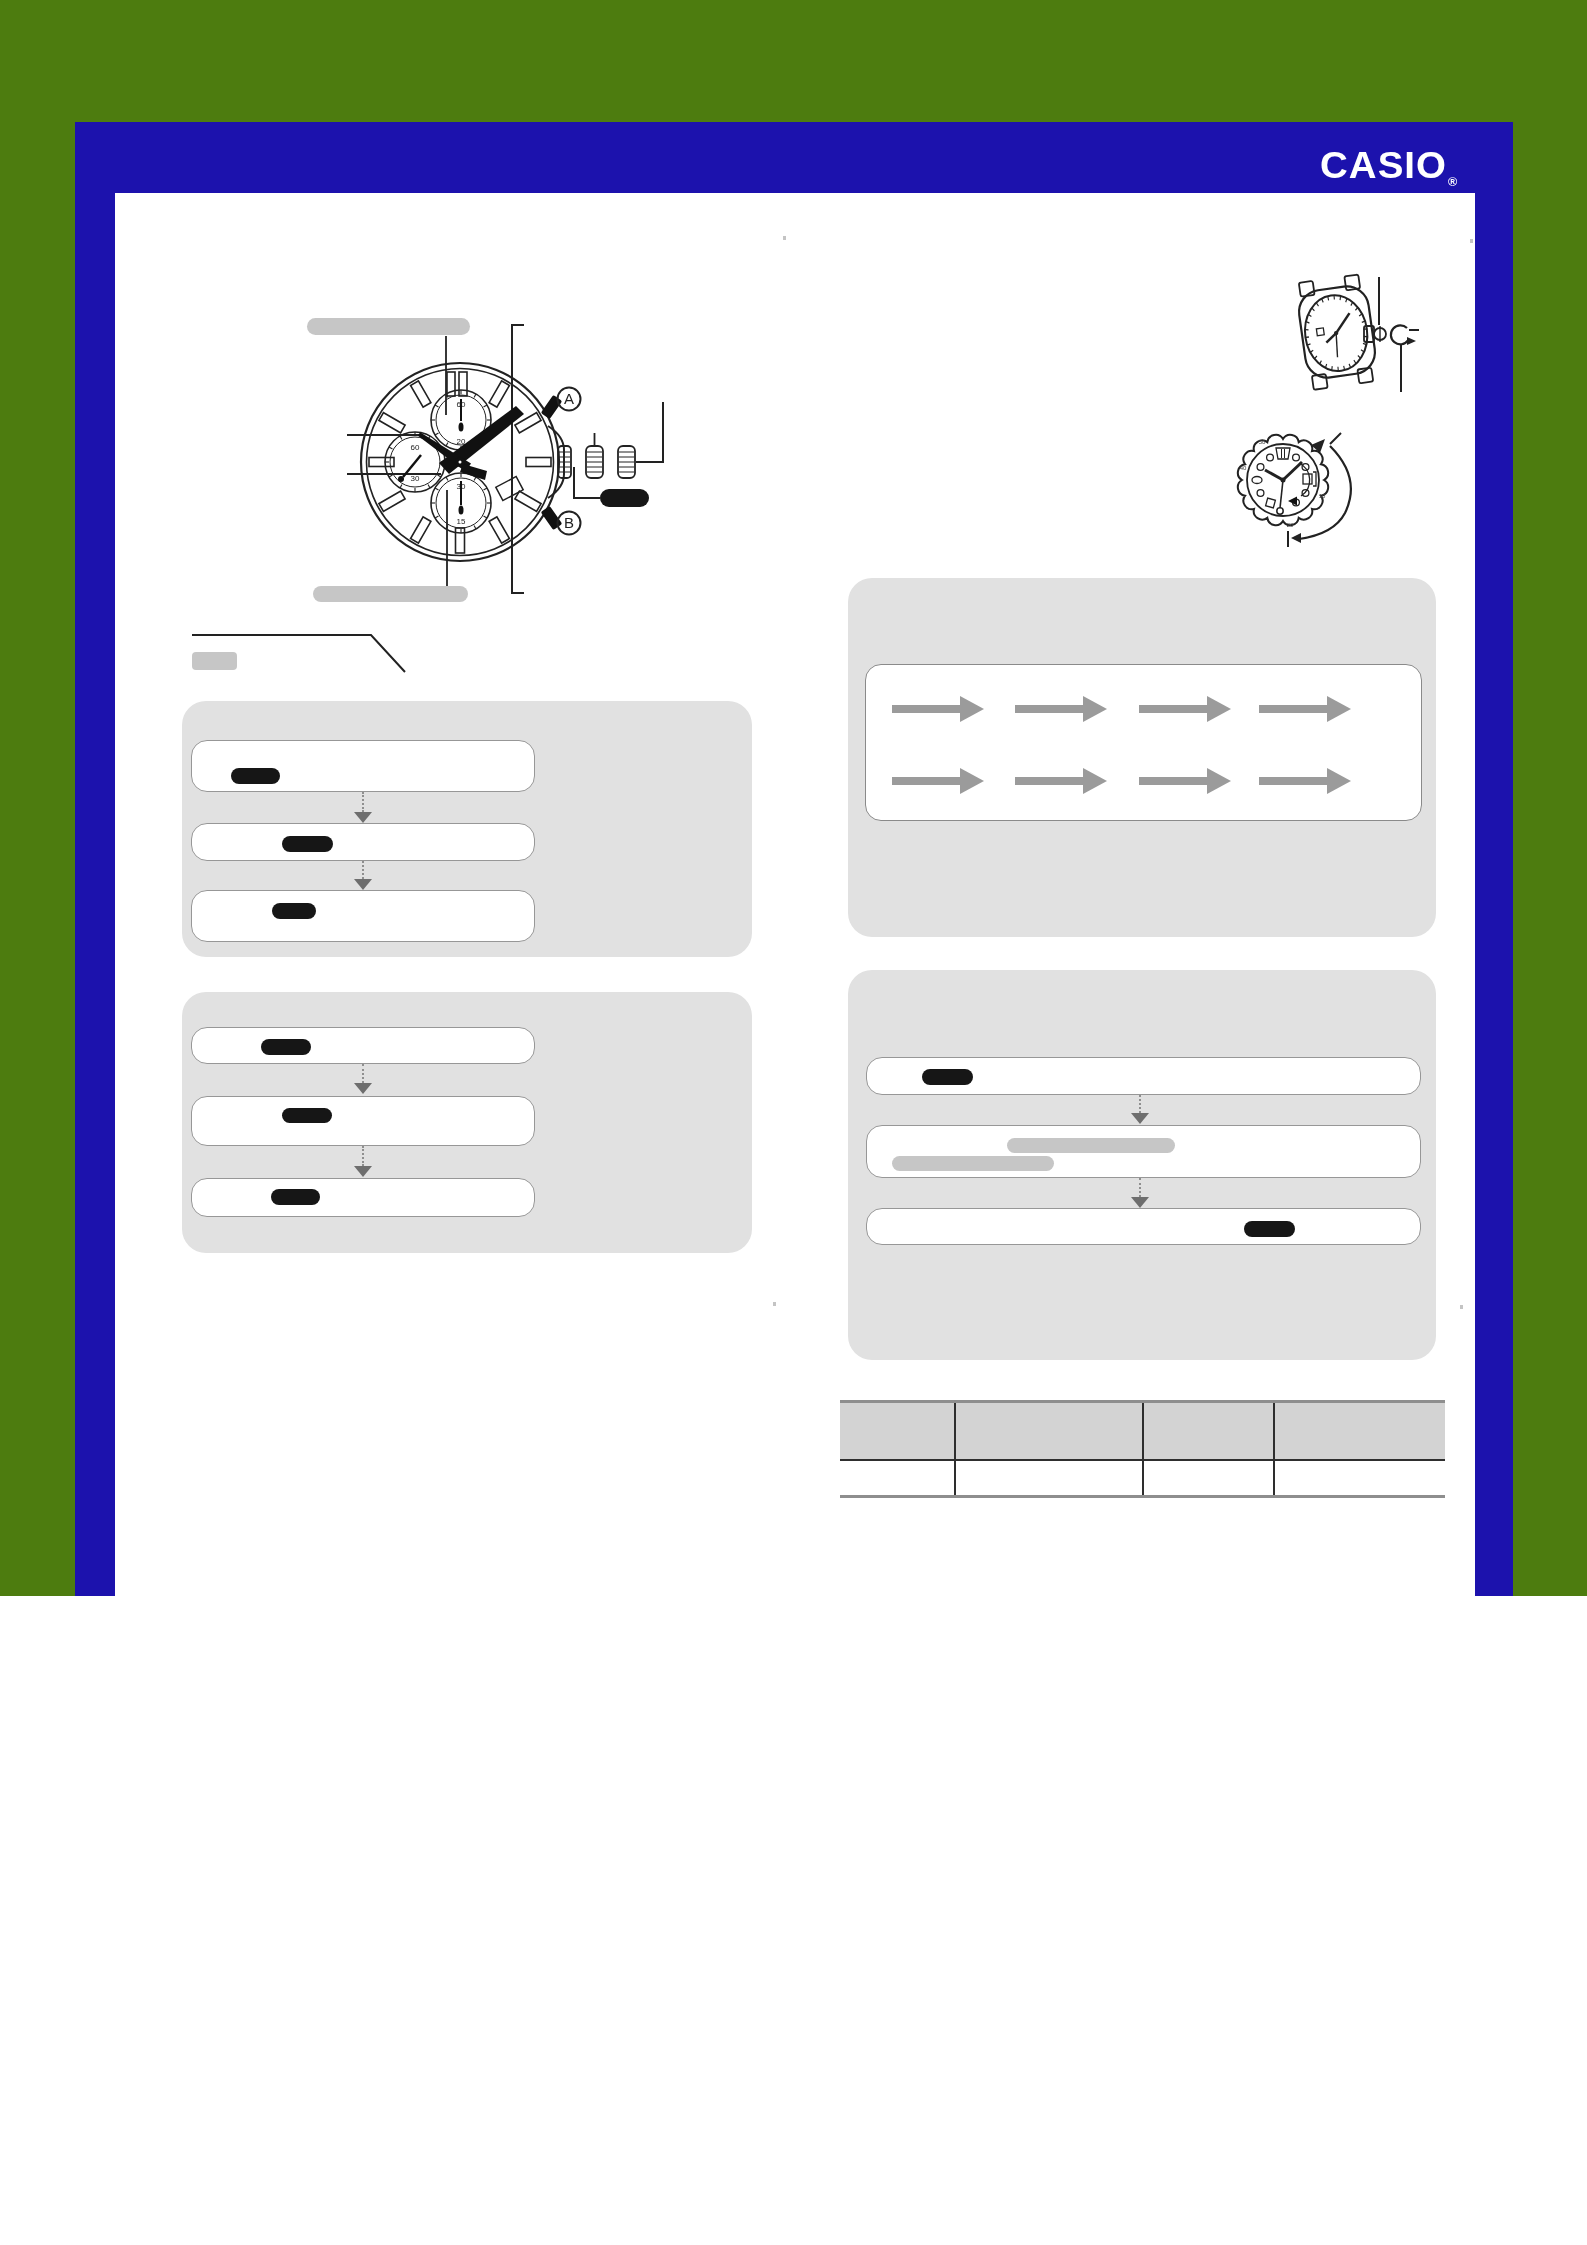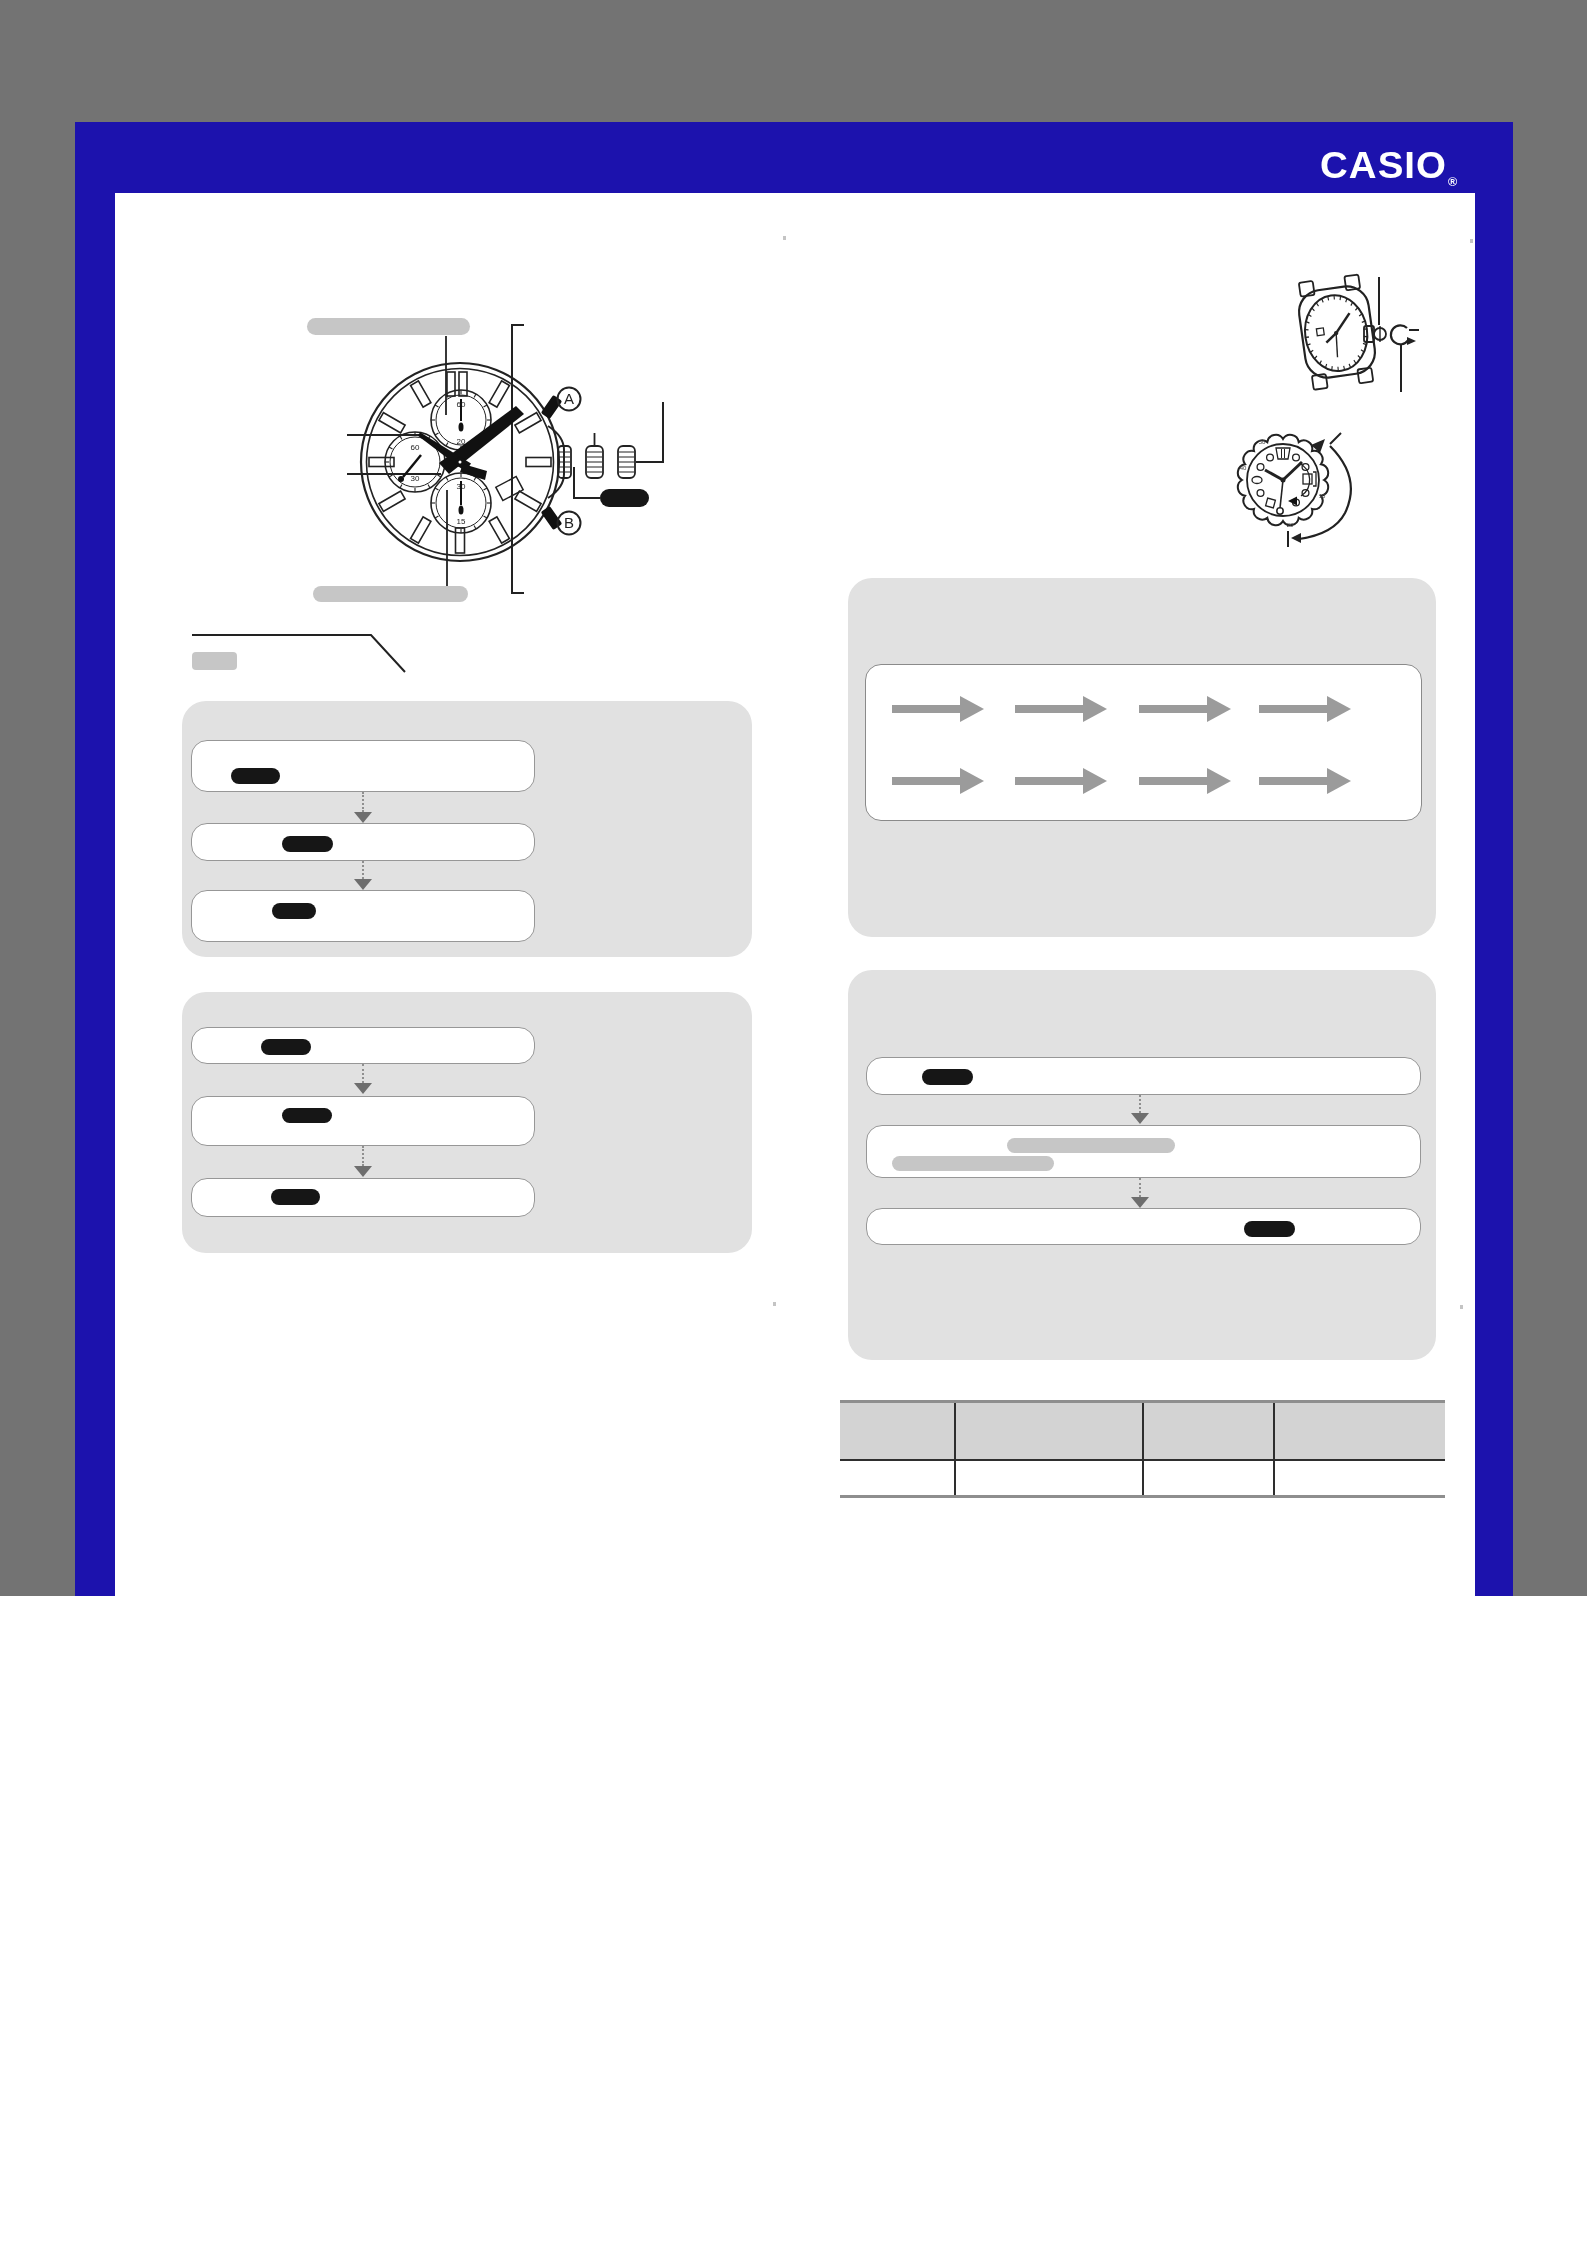--- a/index.html
+++ b/index.html
@@ -6,21 +6,21 @@
     --frame-blue:#1c12ad;
     --panel-gray:#e1e1e1;
     --redact-gray:#c6c6c6;
     --redact-black:#161616;
     --arrow-gray:#9b9b9b;
     --table-header-gray:#d3d3d3;
     --ink:#222222;
   }
   html,body{margin:0;padding:0;background:#fff;}
   .page{
-    position:relative;width:1587px;height:1596px;background:#737373;overflow:hidden;
+    position:relative;width:1587px;height:1596px;background:#4d7c0f;overflow:hidden;
     font-family:"Liberation Sans", sans-serif;
   }
   
   .frame{position:absolute;left:75px;top:122px;width:1438px;height:2001px;background:var(--frame-blue);}
   .frame-inner{position:absolute;left:40px;top:71px;right:38px;bottom:36px;background:#fff;}
   .logo{
     position:absolute;left:1320px;top:145px;width:170px;color:#fff;
     font-weight:bold;font-size:37px;letter-spacing:1px;transform:scaleX(1.04);transform-origin:left;
     white-space:nowrap;
   }

